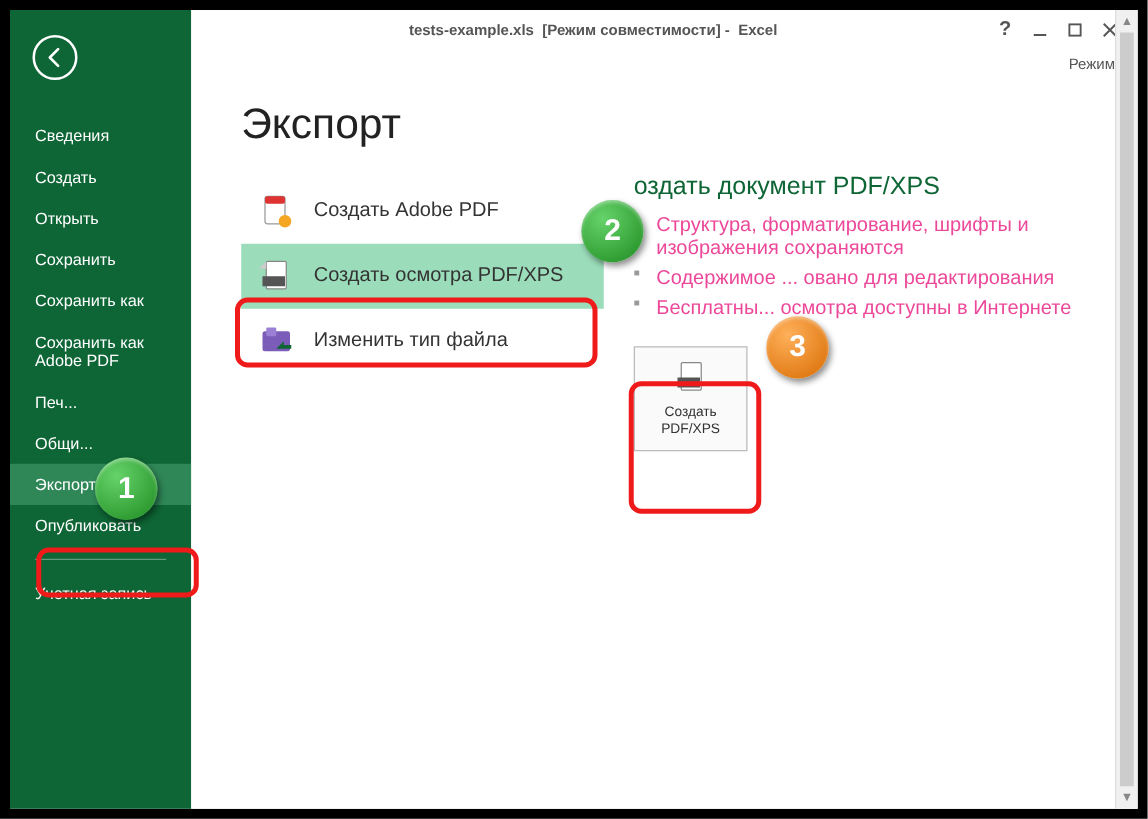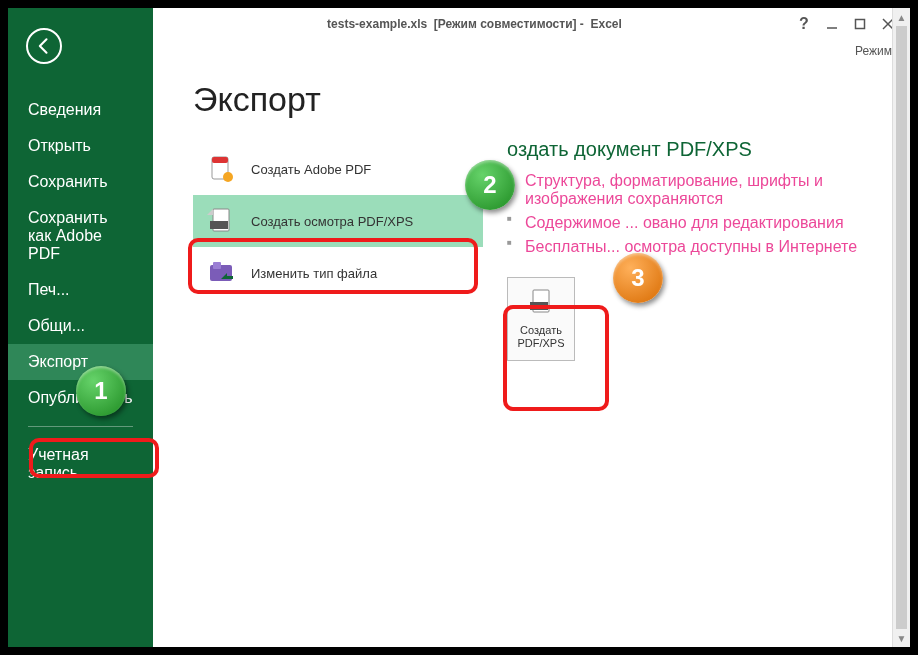--- a/index.html
+++ b/index.html
@@ -3,42 +3,42 @@
 <meta charset="utf-8">
 <style>
 * { margin: 0; padding: 0; box-sizing: border-box; font-family: "Segoe UI", Arial, sans-serif; }
 body { background: #888; width: 918px; height: 655px; overflow: hidden; }
 .outer { border: 8px solid #000; width: 918px; height: 655px; background: #fff; position: relative; }
 .app { display: flex; height: 100%; }
 .sidebar { width: 145px; background: #0e6535; color: #fff; padding-top: 20px; display: flex; flex-direction: column; }
 .back-circle { width: 36px; height: 36px; border: 2px solid #fff; border-radius: 50%; margin-left: 18px; margin-bottom: 28px; display: flex; align-items: center; justify-content: center; cursor: pointer; }
 .back-circle svg { width: 20px; height: 20px; }
 .menu { display: flex; flex-direction: column; }
-.menu-item { color: #fff; font-size: 16px; padding: 9px 20px; cursor: pointer; position: relative; }
+.menu-item { color: #fff; font-size: 13px; padding: 9px 20px; cursor: pointer; position: relative; }
 .menu-item.active { background: #2f8758; }
 .menu-sep { border-top: 1px solid rgba(255,255,255,0.35); margin: 10px 20px; }
 .content { flex: 1; background: #fff; position: relative; display: flex; }
 .titlebar { position: absolute; top: 0; left: 0; right: 0; height: 32px; display: flex; align-items: center; font-weight: bold; }
 .title-text { flex: 1; text-align: center; color: #555; font-size: 12px; }
 .title-buttons { display: flex; gap: 12px; padding-right: 14px; align-items: center; }
 .title-btn { width: 16px; height: 16px; display: flex; align-items: center; justify-content: center; color: #555; cursor: pointer; }
 .account-line { position: absolute; top: 36px; right: 18px; font-size: 12px; color: #555; cursor: pointer; }
 .main { padding: 72px 0 0 40px; display: flex; gap: 24px; flex: 1; }
 .page-title { font-size: 34px; font-weight: 300; color: #222; margin-bottom: 24px; }
 .col-left { width: 290px; }
 .export-option { display: flex; align-items: center; gap: 14px; padding: 10px 12px; cursor: pointer; }
 .export-option.highlight { background: #9bddba; }
 .export-option .ico { width: 32px; height: 32px; display: flex; align-items: center; justify-content: center; }
-.export-option .lbl { font-size: 13px; color: #333; }
+.export-option .lbl { font-size: 16px; color: #333; }
 .col-right { flex: 1; padding-top: 58px; padding-right: 28px; }
 .right-title { color: #0e6535; font-size: 20px; font-weight: 400; margin-bottom: 8px; }
 .bullets { list-style: none; margin-top: 6px; }
 .bullets li { font-size: 16px; color: #ec4899; padding: 3px 0 3px 18px; position: relative; }
 .bullets li::before { content: "■"; position: absolute; left: 0; top: 3px; font-size: 8px; color: #999; }
-.create-btn { margin-top: 18px; width: 68px; height: 84px; border: 1px solid #bbb; background: #fafafa; display: flex; flex-direction: column; align-items: center; justify-content: center; gap: 6px; cursor: pointer; font-size: 11px; color: #333; text-align: center; line-height: 1.2; }
+.create-btn { margin-top: 18px; width: 91px; height: 84px; border: 1px solid #bbb; background: #fafafa; display: flex; flex-direction: column; align-items: center; justify-content: center; gap: 6px; cursor: pointer; font-size: 11px; color: #333; text-align: center; line-height: 1.2; }
 .create-btn .mini-ico { width: 30px; height: 30px; }
 .scrollbar { position: absolute; right: 0; top: 0; bottom: 0; width: 18px; background: #f0f0f0; border-left: 1px solid #ddd; }
 .scroll-arrow { height: 18px; display: flex; align-items: center; justify-content: center; color: #888; font-size: 10px; }
 .scroll-thumb { position: absolute; top: 18px; left: 3px; right: 3px; bottom: 18px; background: #ccc; }
 .callout { position: absolute; width: 50px; height: 50px; border-radius: 50%; display: flex; align-items: center; justify-content: center; color: #fff; font-size: 24px; font-weight: 600; box-shadow: 2px 3px 5px rgba(0,0,0,0.45), inset 0 2px 3px rgba(255,255,255,0.4); }
 .callout.g { background: radial-gradient(circle at 35% 30%, #66d36a, #1d8a20); }
 .callout.o { background: radial-gradient(circle at 35% 30%, #ffb05a, #d76a00); }
 .red-box { position: absolute; border: 4px solid #ef1b1b; border-radius: 10px; pointer-events: none; }
 </style>
 </head>
@@ -48,22 +48,24 @@
 <div class="app">
 
   <div class="sidebar">
     <div class="back-circle">
       <svg viewBox="0 0 24 24">
             <path d="M15 4l-8 8 8 8" stroke="#fff" stroke-width="2.5" fill="none" stroke-linecap="round" stroke-linejoin="round"></path>
           </svg>
     </div>
     <div class="menu">
       <div class="menu-item">Сведения</div>
+      <div class="menu-item">Создать</div>
       <div class="menu-item">Открыть</div>
       <div class="menu-item">Сохранить</div>
+      <div class="menu-item">Сохранить как</div>
       <div class="menu-item">Сохранить как Adobe PDF</div>
       <div class="menu-item">Печ...</div>
       <div class="menu-item">Общи...</div>
       <div class="menu-item active">Экспорт</div>
       <div class="menu-item">Опубликовать</div>
       <div class="menu-sep"></div>
       <div class="menu-item">Учетная запись</div>
     </div>
   </div>
 

